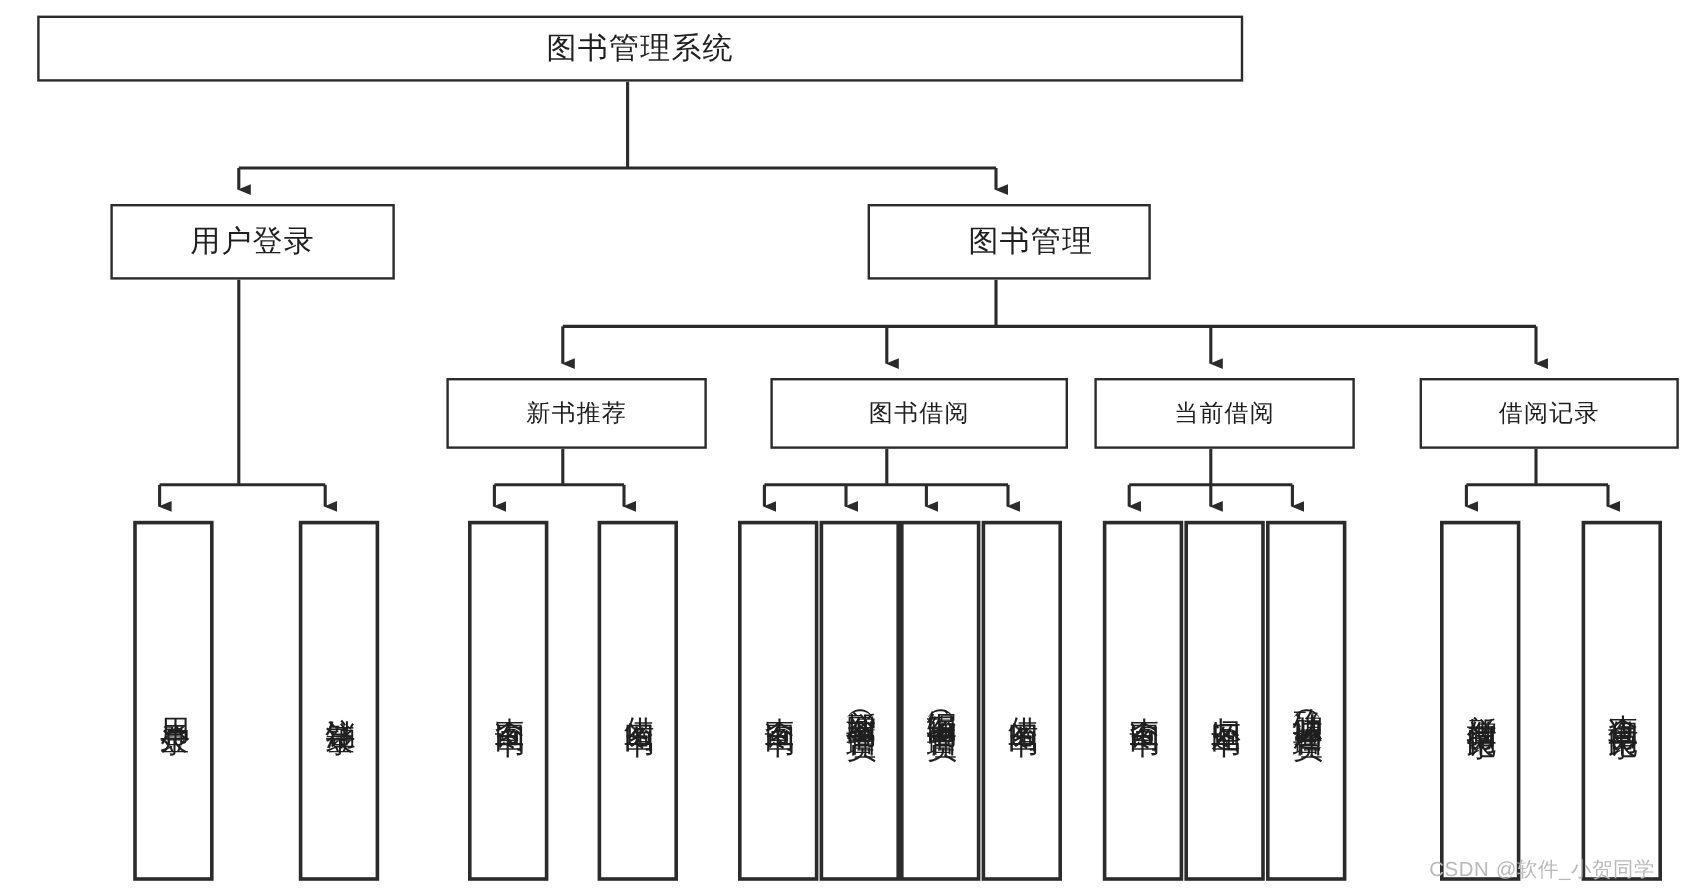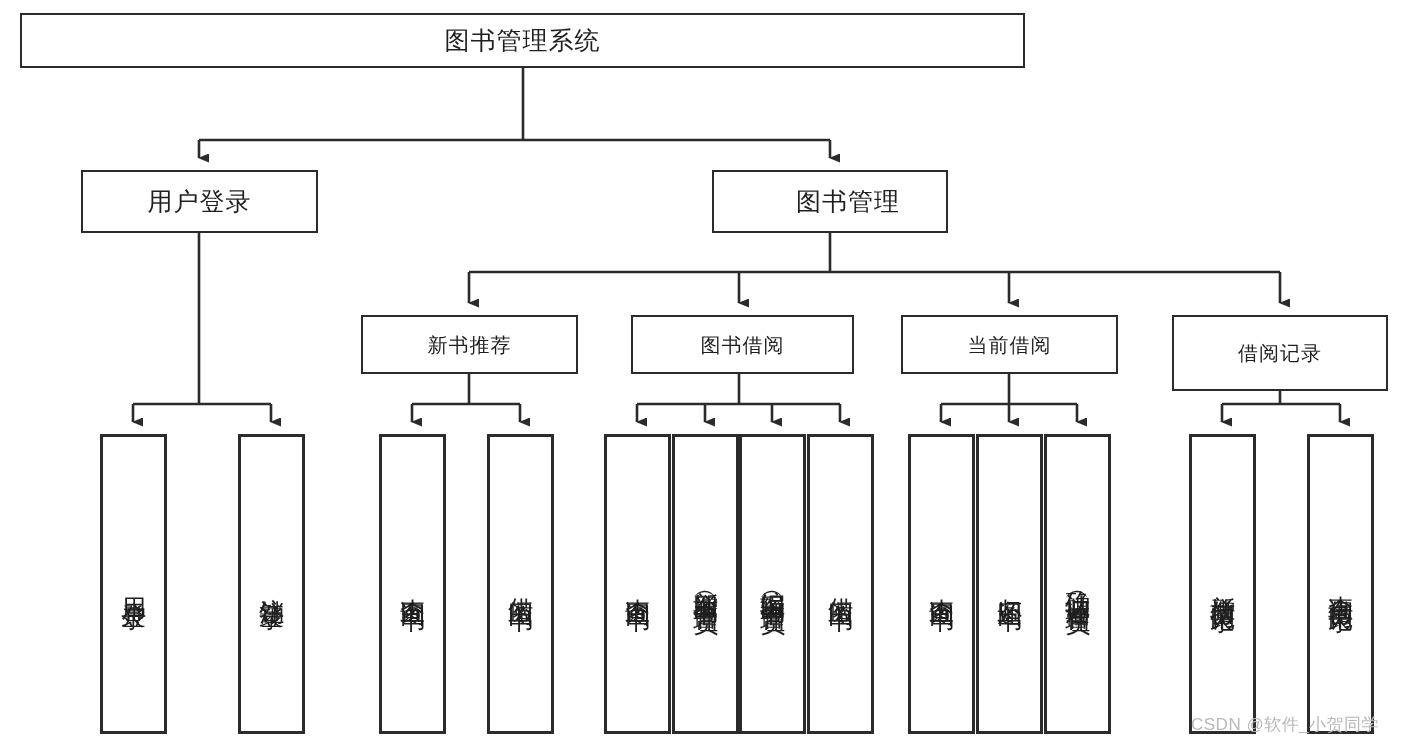--- a/index.html
+++ b/index.html
@@ -22,20 +22,21 @@
   }
   .node{
     position:absolute;
     box-sizing:border-box;
     background:#ffffff;
     border:2.5px solid #2b2b2b;
     display:flex;
     align-items:center;
     justify-content:center;
     z-index:2;
+    margin-left:11px;
   }
   .node .lbl{
     font-size:25px;
     line-height:1.1;
     letter-spacing:1px;
     color:#1f1f1f;
     white-space:nowrap;
   }
   .node.root{ border-width:2.5px; }
   .node.root .lbl{ font-size:25px; }
@@ -129,27 +130,27 @@
   <div class="node lvl2" style="left:81px;top:170px;width:237px;height:63px;">
     <span class="lbl">用户登录</span>
   </div>
   <div class="node lvl2" style="left:712px;top:170px;width:236px;height:63px;padding-left:36px;">
     <span class="lbl">图书管理</span>
   </div>
 
   <div class="node lvl3" style="left:361px;top:315px;width:217px;height:59px;">
     <span class="lbl">新书推荐</span>
   </div>
-  <div class="node lvl3" style="left:631px;top:315px;width:223px;height:59px;">
+  <div class="node lvl3" style="left:631px;top:315px;width:248px;height:59px;">
     <span class="lbl">图书借阅</span>
   </div>
   <div class="node lvl3" style="left:901px;top:315px;width:217px;height:59px;">
     <span class="lbl">当前借阅</span>
   </div>
-  <div class="node lvl3" style="left:1172px;top:315px;width:216px;height:76px;">
+  <div class="node lvl3" style="left:1172px;top:315px;width:216px;height:59px;">
     <span class="lbl">借阅记录</span>
   </div>
 
   <div class="node leaf" style="left:100px;top:434px;width:67px;height:300px;">
     <span class="lbl">用户登录</span>
   </div>
   <div class="node leaf" style="left:238px;top:434px;width:67px;height:300px;">
     <span class="lbl">注销登录</span>
   </div>
 

